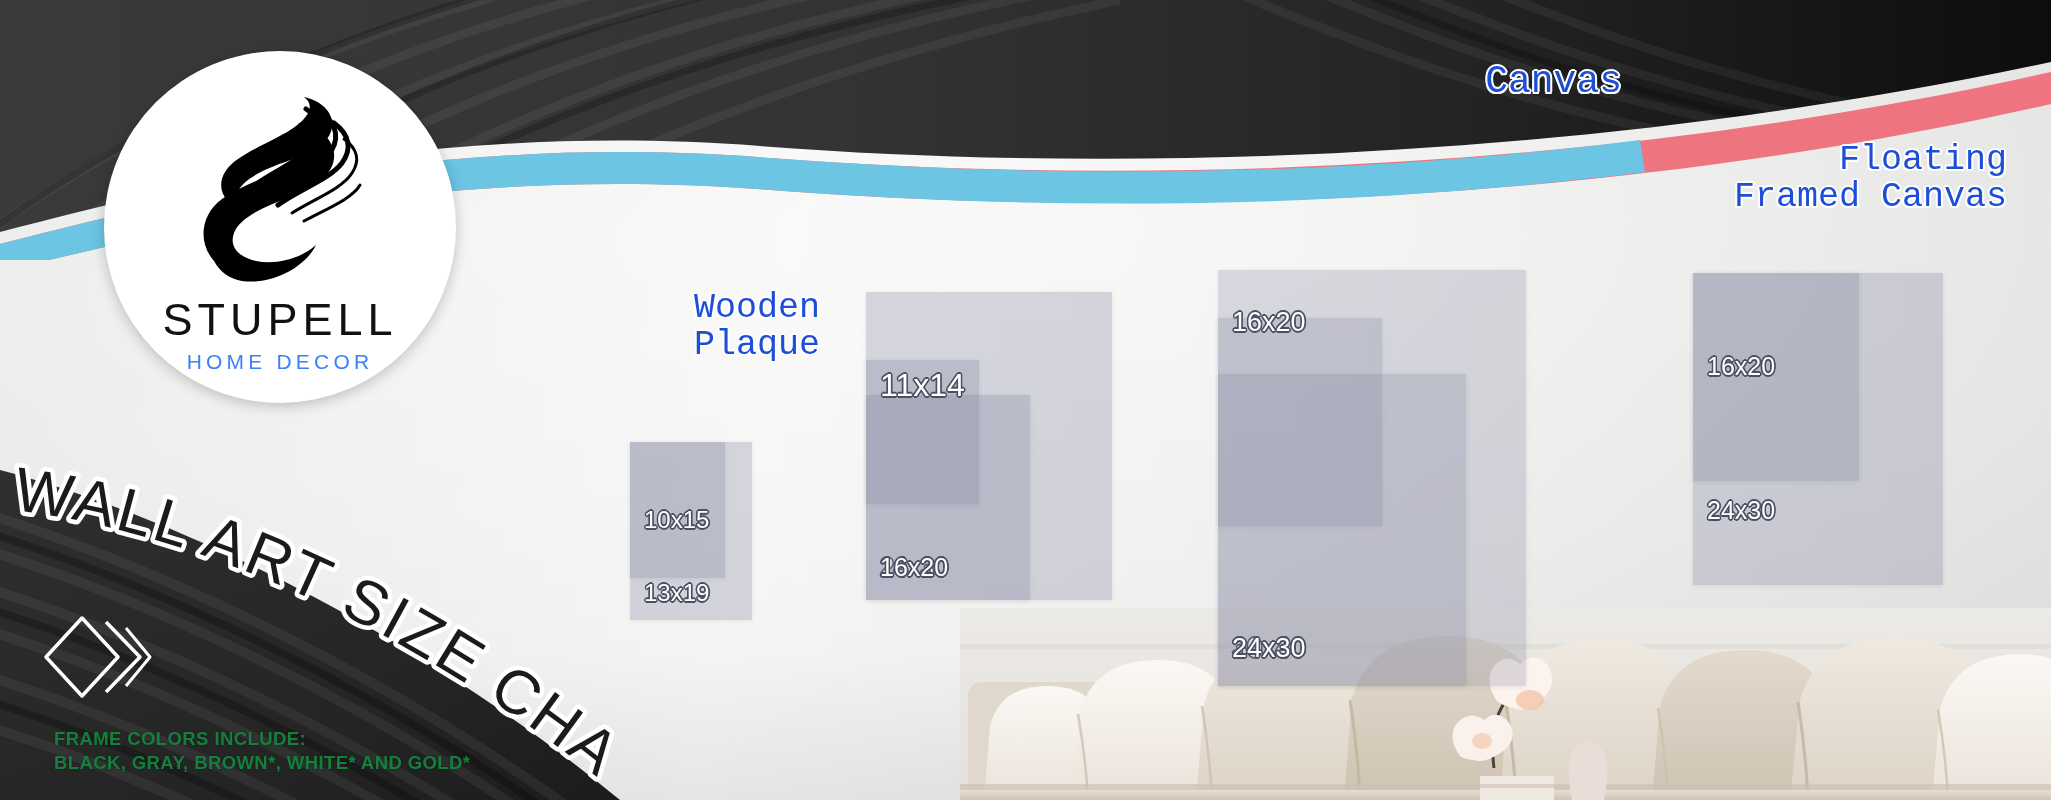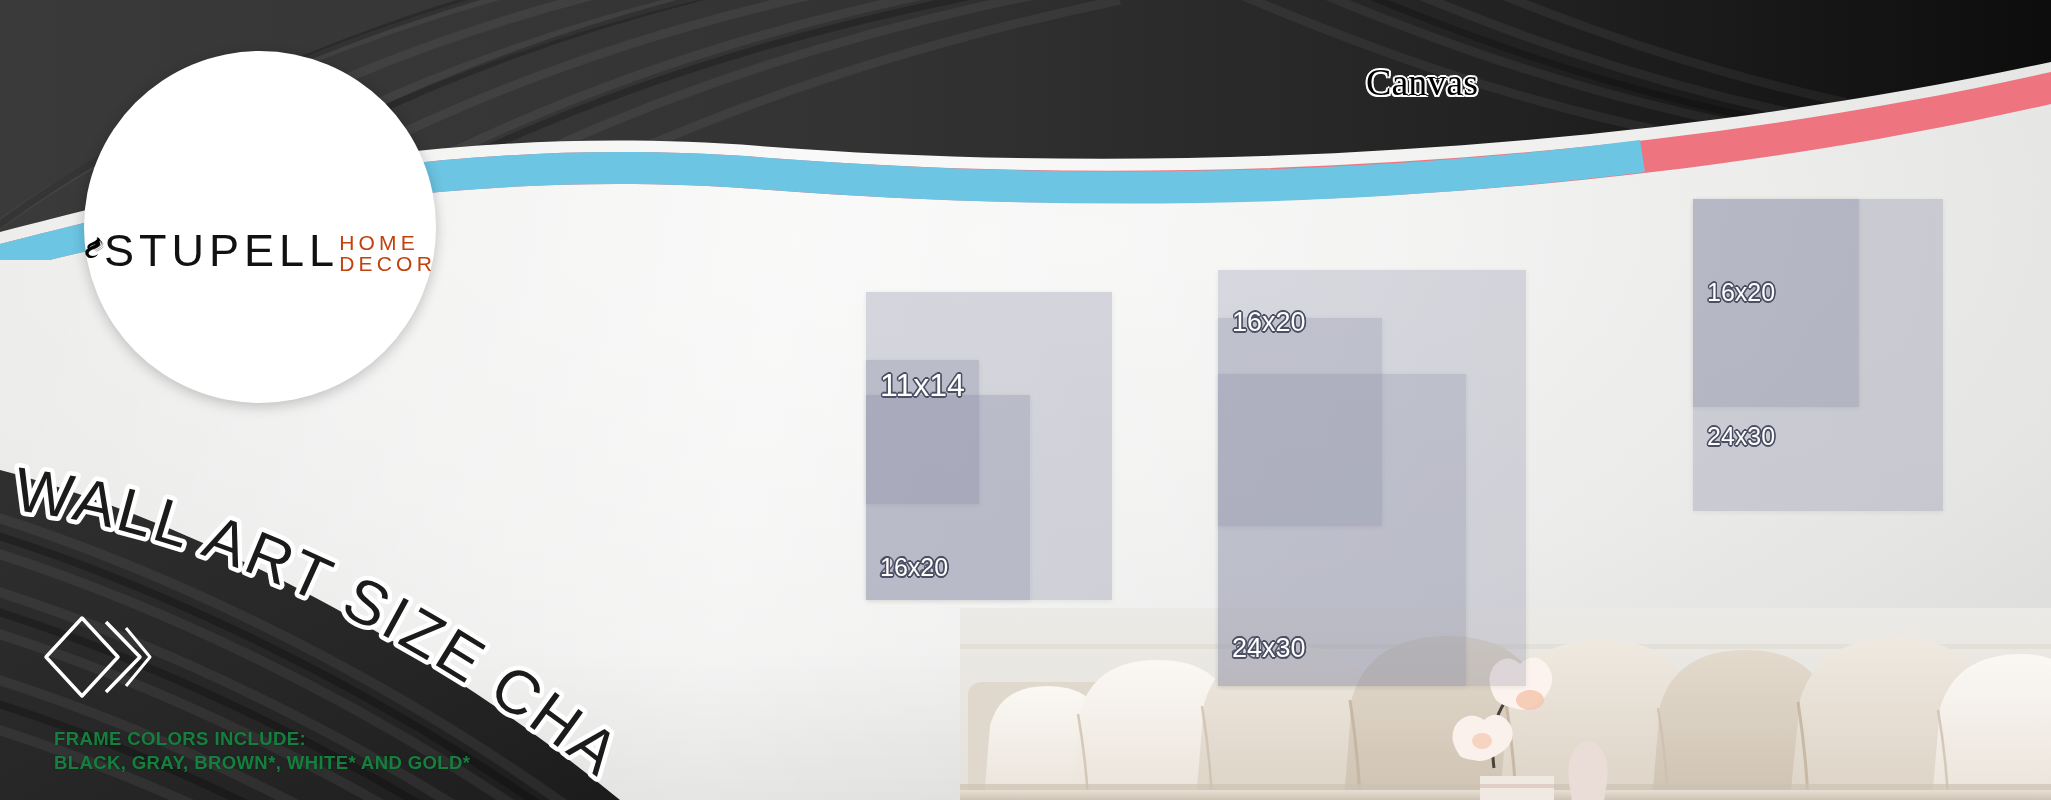--- a/index.html
+++ b/index.html
@@ -30,35 +30,35 @@
   
   .header-wrap{ position:absolute; left:0; top:0; width:2051px; height:260px; overflow:hidden; }
   .header-wrap svg{ display:block; }
 
   
   .corner-wrap{ position:absolute; left:0; top:330px; width:1000px; height:470px; overflow:hidden; }
   .corner-wrap svg{ display:block; }
 
   
   .logo-badge{
-    position:absolute; left:84px; top:51px; width:352px; height:352px;
+    position:absolute; left:104px; top:51px; width:352px; height:352px;
     background:#fff; border-radius:50%;
     box-shadow:0 3px 14px rgba(0,0,0,.22);
-    display:flex; flex-direction:row; align-items:center; justify-content:flex-end;
+    display:flex; flex-direction:column; align-items:center; justify-content:flex-start;
     padding-top:42px;
   }
   .logo-mark{ width:176px; height:200px; }
   .logo-word{
     font-family:"Liberation Sans", sans-serif;
     font-size:45px; letter-spacing:5px; color:#111; font-weight:400;
     margin-top:4px; line-height:1;
   }
   .logo-sub{
     font-family:"Liberation Sans", sans-serif;
-    font-size:21px; letter-spacing:4.2px; color:#c2410c; font-weight:400;
+    font-size:21px; letter-spacing:4.2px; color:#3b82f6; font-weight:400;
     margin-top:9px; line-height:1;
   }
 
   
   .arc-text{ position:absolute; left:-10px; top:440px; width:760px; height:370px; pointer-events:none; }
   .arc-text text{
     font-family:"Liberation Sans", sans-serif;
     font-size:62px; font-weight:400; letter-spacing:3px;
     fill:#1b1b1b; stroke:#ffffff; stroke-width:9px; paint-order:stroke fill;
     stroke-linejoin:round;
@@ -73,23 +73,23 @@
     font-family:"Liberation Sans", sans-serif;
     font-size:18.5px; font-weight:700; letter-spacing:.4px;
     color:#15803d; line-height:1.32;
     text-shadow:0 0 2px rgba(0,0,0,.35);
     white-space:pre-line;
   }
 
   
   .group{ position:absolute; }
   .group-title{
-    font-family:Liberation Serif, serif;
-    font-weight:400; color:#000000;
-    text-align:center; line-height:1.06;
+    font-family:Liberation Mono, monospace;
+    font-weight:400; color:#1d4ed8;
+    text-align:right; line-height:1.06;
     -webkit-text-stroke:0;
     text-shadow:
       2px 0 0 #fff, -2px 0 0 #fff, 0 2px 0 #fff, 0 -2px 0 #fff,
       1.5px 1.5px 0 #fff, -1.5px 1.5px 0 #fff, 1.5px -1.5px 0 #fff, -1.5px -1.5px 0 #fff;
     white-space:pre-line;
   }
   .sizes{ position:relative; }
   .size-box{
     position:absolute; bottom:0; left:0;
     background:rgba(128,132,158,.42);
@@ -290,20 +290,34 @@
     <g fill="none" stroke="#ffffff" stroke-width="3.5" stroke-linejoin="round">
       <path d="M42 6 L78 45 L42 84 L6 45 Z"></path>
       <path d="M66 10 L100 45 L66 80"></path>
       <path d="M86 16 L110 45 L86 74" stroke-width="3"></path>
     </g>
   </svg>
 
   <div class="frame-note">FRAME COLORS INCLUDE:
 BLACK, GRAY, BROWN*, WHITE* AND GOLD*</div>
 
+  <div class="group" style="left:600px; top:290px; width:230px;">
+    <div class="group-title" style="font-size:35px; width:230px; margin-left:-10px;">Wooden
+Plaque</div>
+    <div class="sizes" style="height:240px; width:230px; margin-top:16px;">
+
+      <div class="size-box" style="left:30px; width:122px; height:178px; background:rgba(128,132,158,.30);">
+        <span class="size-label" style="bottom:13px; font-size:24px;">13x19</span>
+      </div>
+
+      <div class="size-box" style="left:30px; bottom:42px; width:95px; height:136px; background:rgba(128,132,158,.30);">
+        <span class="size-label" style="bottom:44px; font-size:24px;">10x15</span>
+      </div>
+    </div>
+  </div>
 
   <div class="group" style="left:840px; top:252px; width:330px;">
     <div class="sizes" style="height:330px; width:330px; margin-top:18px;">
 
       <div class="size-box" style="left:26px; width:246px; height:308px; background:rgba(128,132,158,.30);">
         <span class="size-label" style="bottom:18px; font-size:25px;">24x30</span>
       </div>
 
       <div class="size-box" style="left:26px; width:164px; height:205px; background:rgba(128,132,158,.30);">
         <span class="size-label" style="bottom:18px; font-size:25px;">16x20</span>
@@ -328,20 +342,22 @@
         <span class="size-label" style="bottom:22px; font-size:27px;">24x30</span>
       </div>
 
       <div class="size-box" style="left:18px; bottom:160px; width:164px; height:208px; background:rgba(128,132,158,.26);">
         <span class="size-label" style="bottom:188px; font-size:27px;">16x20</span>
       </div>
     </div>
   </div>
 
   <div class="group" style="left:1655px; top:142px; width:330px;">
+    <div class="group-title" style="font-size:35px; width:330px; margin-left:22px;">Floating
+Framed Canvas</div>
     <div class="sizes" style="height:345px; width:330px; margin-top:24px;">
 
       <div class="size-box" style="left:38px; width:250px; height:312px; background:rgba(128,132,158,.30);">
         <span class="size-label" style="bottom:60px; font-size:25px;">24x30</span>
       </div>
 
       <div class="size-box" style="left:38px; bottom:104px; width:166px; height:208px; background:rgba(128,132,158,.30);">
         <span class="size-label" style="bottom:100px; font-size:25px;">16x20</span>
       </div>
     </div>

